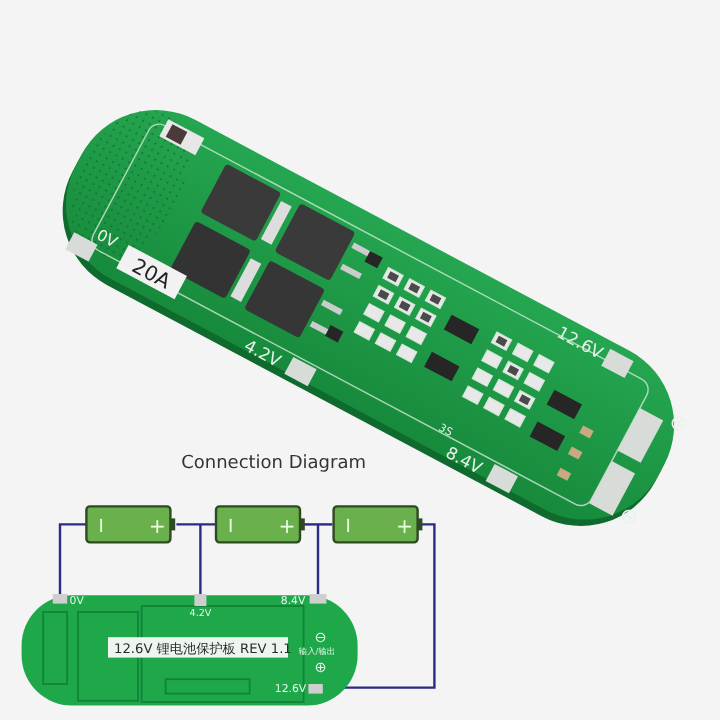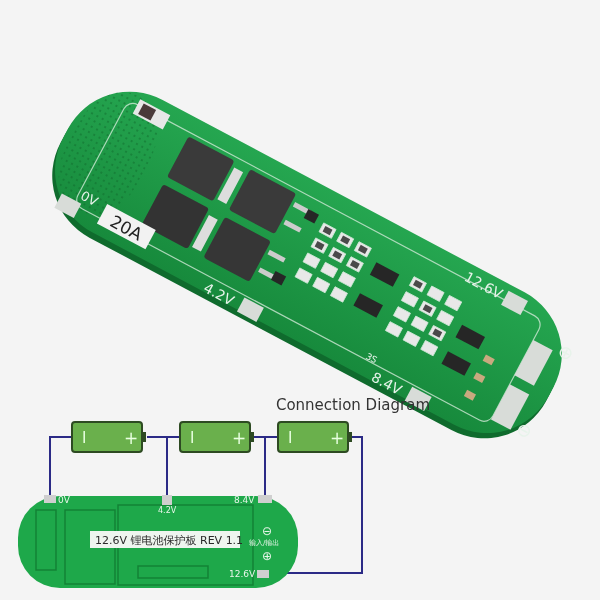--- a/index.html
+++ b/index.html
@@ -4,23 +4,24 @@
   <style>
     html, body { margin: 0; padding: 0; }
     body {
       width: 600px; height: 600px; overflow: hidden;
       background: #f4f4f4;
       font-family: "Liberation Sans", sans-serif;
       position: relative;
     }
     .stage { position: absolute; left: 0; top: 0; width: 600px; height: 600px; }
     .diagram-title {
-      position: absolute; left: 0; width: 430px; top: 396px;
-      text-align: right; font-size: 15px; color: #333;
+      position: absolute; left: 0; width: 430px; top: 376px;
+      text-align: center; font-size: 15px; color: #333;
       font-family: "DejaVu Sans", sans-serif;
+      padding-left: 13px;
     }
     svg text { font-family: "DejaVu Sans", sans-serif; }
   </style>
 </head>
 <body>
 
 <div class="stage">
 
   <svg width="600" height="600" viewBox="0 0 600 600" style="position:absolute;left:0;top:0">
     <defs>

